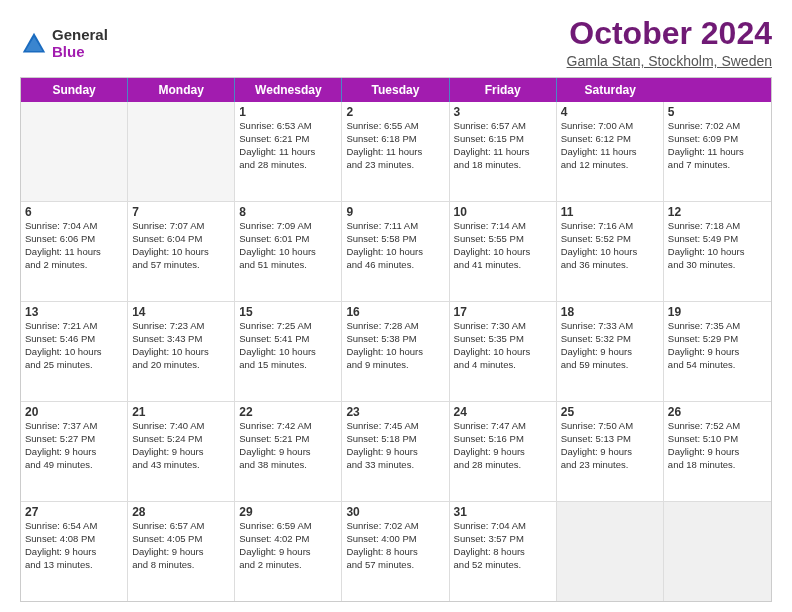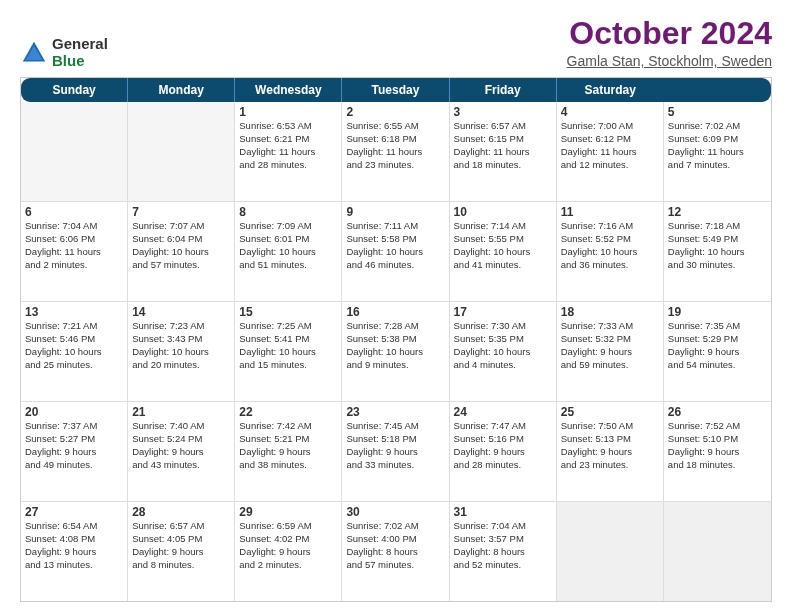--- a/index.html
+++ b/index.html
@@ -19,36 +19,36 @@
     }
     .header {
       display: flex;
       justify-content: space-between;
       align-items: flex-start;
       margin-bottom: 8px;
     }
     .logo {
       display: flex;
       align-items: center;
-      margin-top: 20px;
+      margin-top: 11px;
     }
     .logo-text {
       display: flex;
       flex-direction: column;
       line-height: 1.1;
     }
     .logo-general {
       font-size: 15px;
       font-weight: bold;
       color: #333;
     }
     .logo-blue {
       font-size: 15px;
       font-weight: bold;
-      color: #15803d;
+      color: #a21caf;
     }
     .logo-icon {
       width: 28px;
       height: 28px;
       margin-right: 4px;
     }
     .title-block {
       text-align: right;
     }
     .main-title {
@@ -65,22 +65,21 @@
     }
     .calendar {
       flex: 1;
       display: flex;
       flex-direction: column;
       border: 1px solid #ccc;
     }
     .cal-header {
       display: grid;
       grid-template-columns: repeat(7, 1fr);
-      background: #0c4a6e;
-      border-radius: 9px;
+      background: #a21caf;
     }
     .cal-header-cell {
       color: #fff;
       font-size: 12px;
       font-weight: bold;
       padding: 5px 4px;
       text-align: center;
       border-right: 1px solid #4a88c4;
     }
     .cal-header-cell:last-child { border-right: none; }

